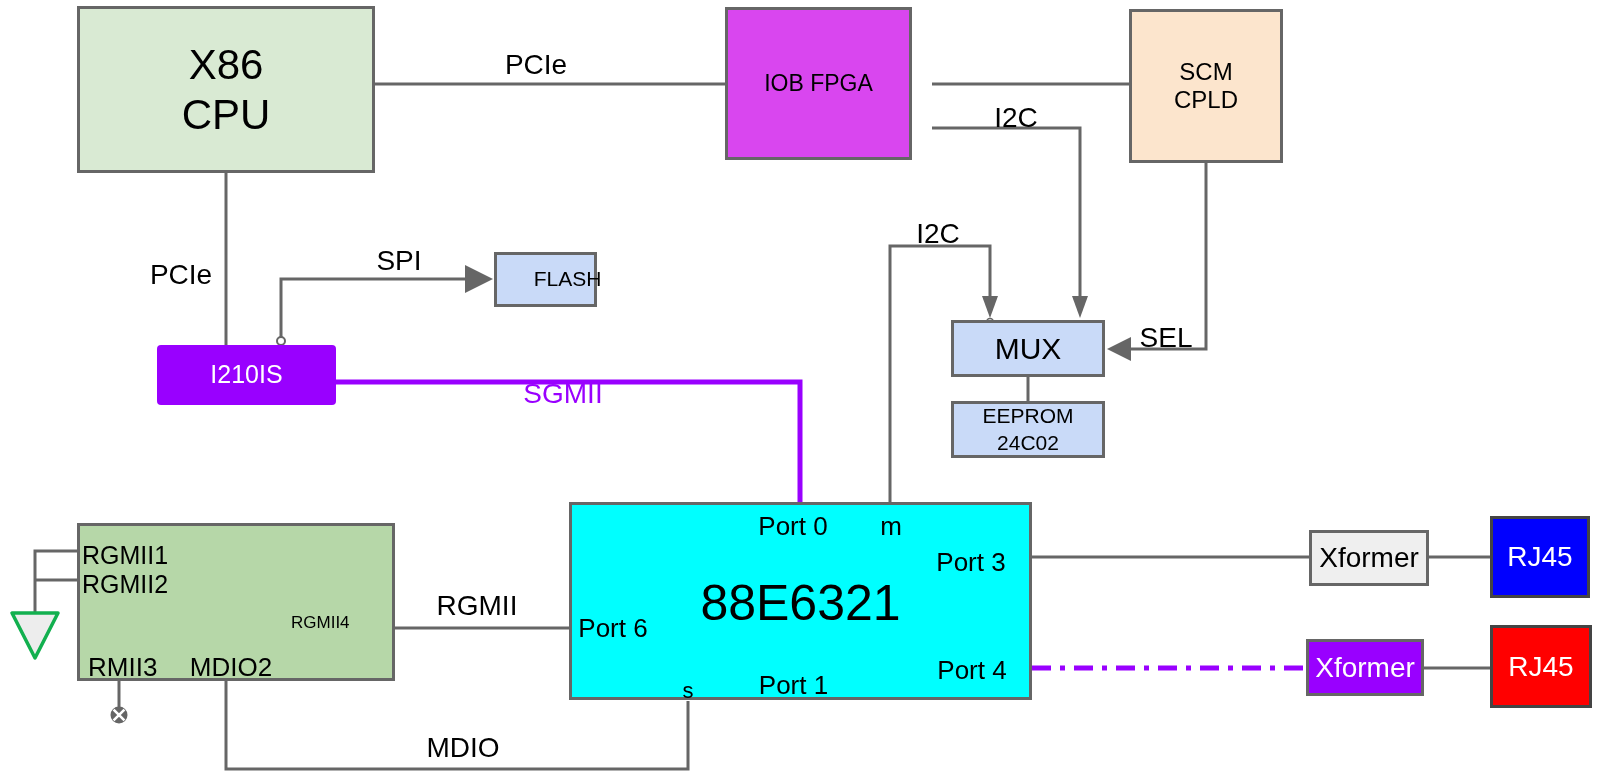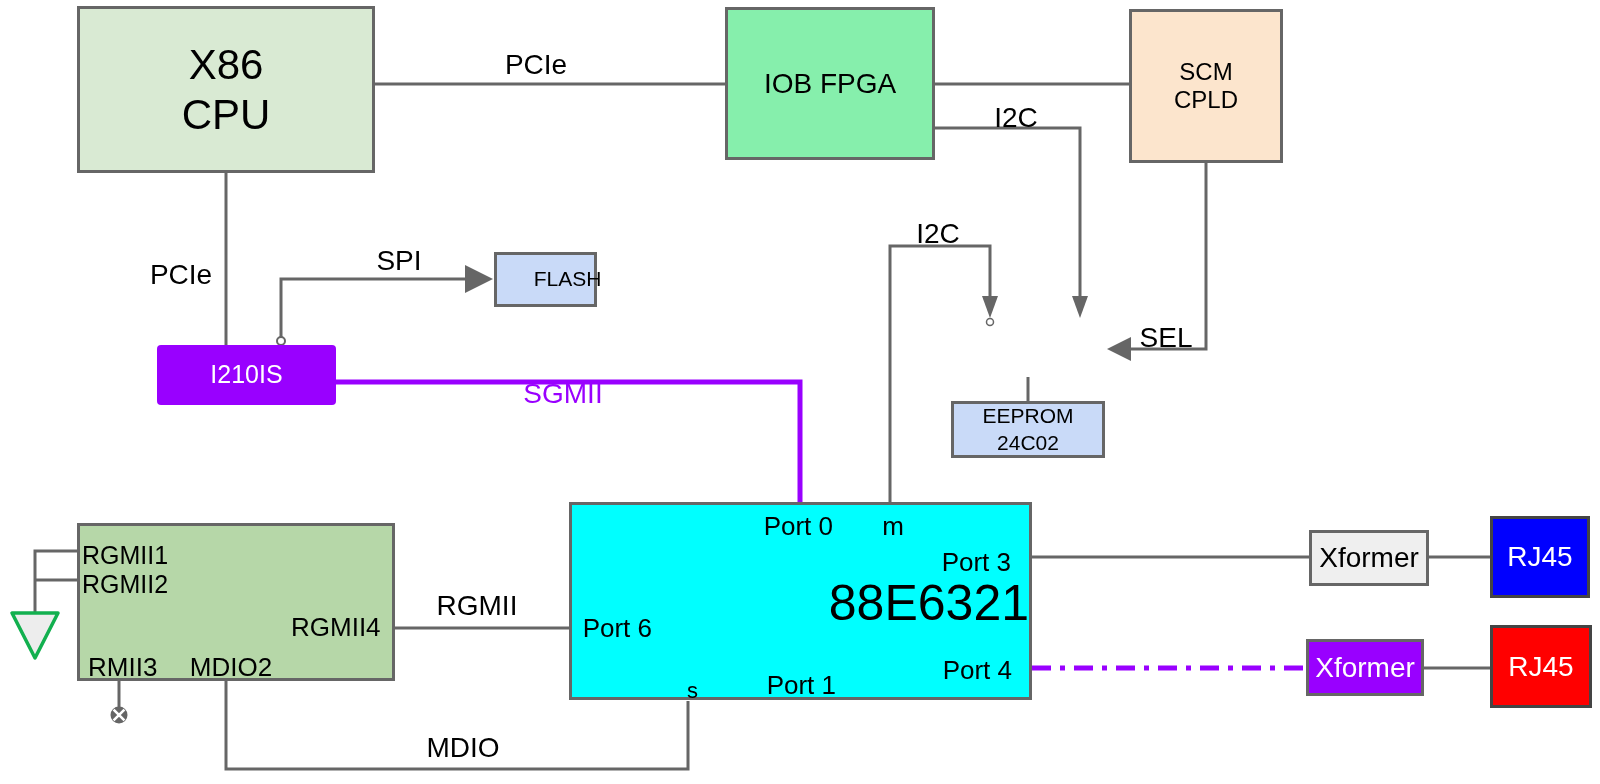--- a/index.html
+++ b/index.html
@@ -3,48 +3,48 @@
 <meta charset="utf-8">
 <style>
   html,body{margin:0;padding:0;background:#fff;}
   #canvas{position:relative;width:1600px;height:784px;background:#ffffff;overflow:hidden;
           font-family:"Liberation Sans",sans-serif;color:#000;border-radius:10px;}
   #wires{position:absolute;left:0;top:0;z-index:1;}
   .block{position:absolute;box-sizing:border-box;border:3px solid #666;z-index:2;
          display:flex;align-items:center;justify-content:center;text-align:center;line-height:1.18;}
   .pre{white-space:pre-line;}
   .blk-cpu{left:77px;top:6px;width:298px;height:167px;background:#d9ead3;font-size:42px;}
-  .blk-iob{left:725px;top:7px;width:210px;height:153px;background:#86efac;font-size:28px;}
+  .blk-iob{left:725px;top:7px;width:187px;height:153px;background:#d946ef;font-size:23px;}
   .blk-scm{left:1129px;top:9px;width:154px;height:154px;background:#fce5cd;font-size:24px;}
   .blk-flash{left:494px;top:252px;width:103px;height:55px;background:#c9daf8;font-size:21px;padding-left:44px;}
   .blk-i210{left:157px;top:345px;width:179px;height:60px;background:#9900ff;border:none;border-radius:4px;
             color:#fff;font-size:25px;}
   .blk-mux{left:951px;top:320px;width:154px;height:57px;background:#c9daf8;font-size:30px;}
   .blk-eeprom{left:951px;top:401px;width:154px;height:57px;background:#c9daf8;font-size:21px;line-height:1.25;}
   .blk-switch{left:569px;top:502px;width:463px;height:198px;background:#00ffff;}
   .blk-bmc{left:77px;top:523px;width:318px;height:158px;background:#b6d7a8;}
   .blk-xf1{left:1309px;top:530px;width:120px;height:56px;background:#efefef;font-size:28px;}
   .blk-rj45b{left:1490px;top:516px;width:100px;height:82px;background:#0000ff;border-color:#444;color:#fff;font-size:28px;}
   .blk-xf2{left:1306px;top:639px;width:118px;height:57px;background:#9900ff;color:#fff;font-size:28px;}
   .blk-rj45r{left:1490px;top:625px;width:102px;height:83px;background:#ff0000;border-color:#444;color:#fff;font-size:28px;}
-  .inlbl{position:absolute;z-index:3;text-align:right;line-height:1.05;}
+  .inlbl{position:absolute;z-index:3;text-align:center;line-height:1.05;}
   .buslbl{position:absolute;z-index:3;font-size:28px;text-align:center;line-height:1;}
   .purple-text{color:#9900ff;}
   .sw-name{left:0;top:72px;width:100%;font-size:50px;}
   .sw-port0{left:181px;top:8px;width:80px;font-size:26px;}
   .sw-m{left:306px;top:8px;width:26px;font-size:26px;}
   .sw-port3{left:359px;top:44px;width:80px;font-size:26px;}
   .sw-port6{left:2px;top:110px;width:78px;font-size:26px;}
   .sw-port4{left:360px;top:152px;width:80px;font-size:26px;}
   .sw-port1{left:179px;top:167px;width:85px;font-size:26px;}
   .sw-s{left:106px;top:174px;width:20px;font-size:22px;}
   .bmc-name{left:100px;top:55px;width:140px;font-size:44px;}
   .bmc-rgmii1{left:2px;top:16px;width:92px;font-size:25px;text-align:left;}
   .bmc-rgmii2{left:2px;top:45px;width:92px;font-size:25px;text-align:left;}
-  .bmc-rgmii4{left:211px;top:88px;width:100px;font-size:26px;text-align:left;}
+  .bmc-rgmii4{left:211px;top:88px;width:100px;font-size:17px;text-align:left;}
   .bmc-rmii3{left:8px;top:128px;width:80px;font-size:26px;text-align:left;}
   .bmc-mdio2{left:106px;top:128px;width:90px;font-size:26px;text-align:center;}
   .lbl-pcie-top{left:500px;top:51px;width:72px;}
   .lbl-pcie-left{left:145px;top:261px;width:72px;}
   .lbl-spi{left:368px;top:247px;width:62px;}
   .lbl-sgmii{left:523px;top:354px;width:80px;margin-top:26px;}
   .lbl-i2c-fpga{left:988px;top:104px;width:56px;}
   .lbl-i2c-switch{left:910px;top:220px;width:56px;}
   .lbl-sel{left:1133px;top:324px;width:66px;}
   .lbl-rgmii{left:431px;top:592px;width:92px;}
@@ -100,20 +100,21 @@
     </g>
   </svg>
 
   <div class="block blk-cpu pre">X86
 CPU</div>
   <div class="block blk-iob">IOB FPGA</div>
   <div class="block blk-scm pre">SCM
 CPLD</div>
   <div class="block blk-flash">FLASH</div>
   <div class="block blk-i210">I210IS</div>
+  <div class="block blk-mux">MUX</div>
   <div class="block blk-eeprom pre">EEPROM
 24C02</div>
 
   <div class="block blk-switch">
     <span class="inlbl sw-name">88E6321</span>
     <span class="inlbl sw-port0">Port 0</span>
     <span class="inlbl sw-m">m</span>
     <span class="inlbl sw-port3">Port 3</span>
     <span class="inlbl sw-port6">Port 6</span>
     <span class="inlbl sw-port4">Port 4</span>

